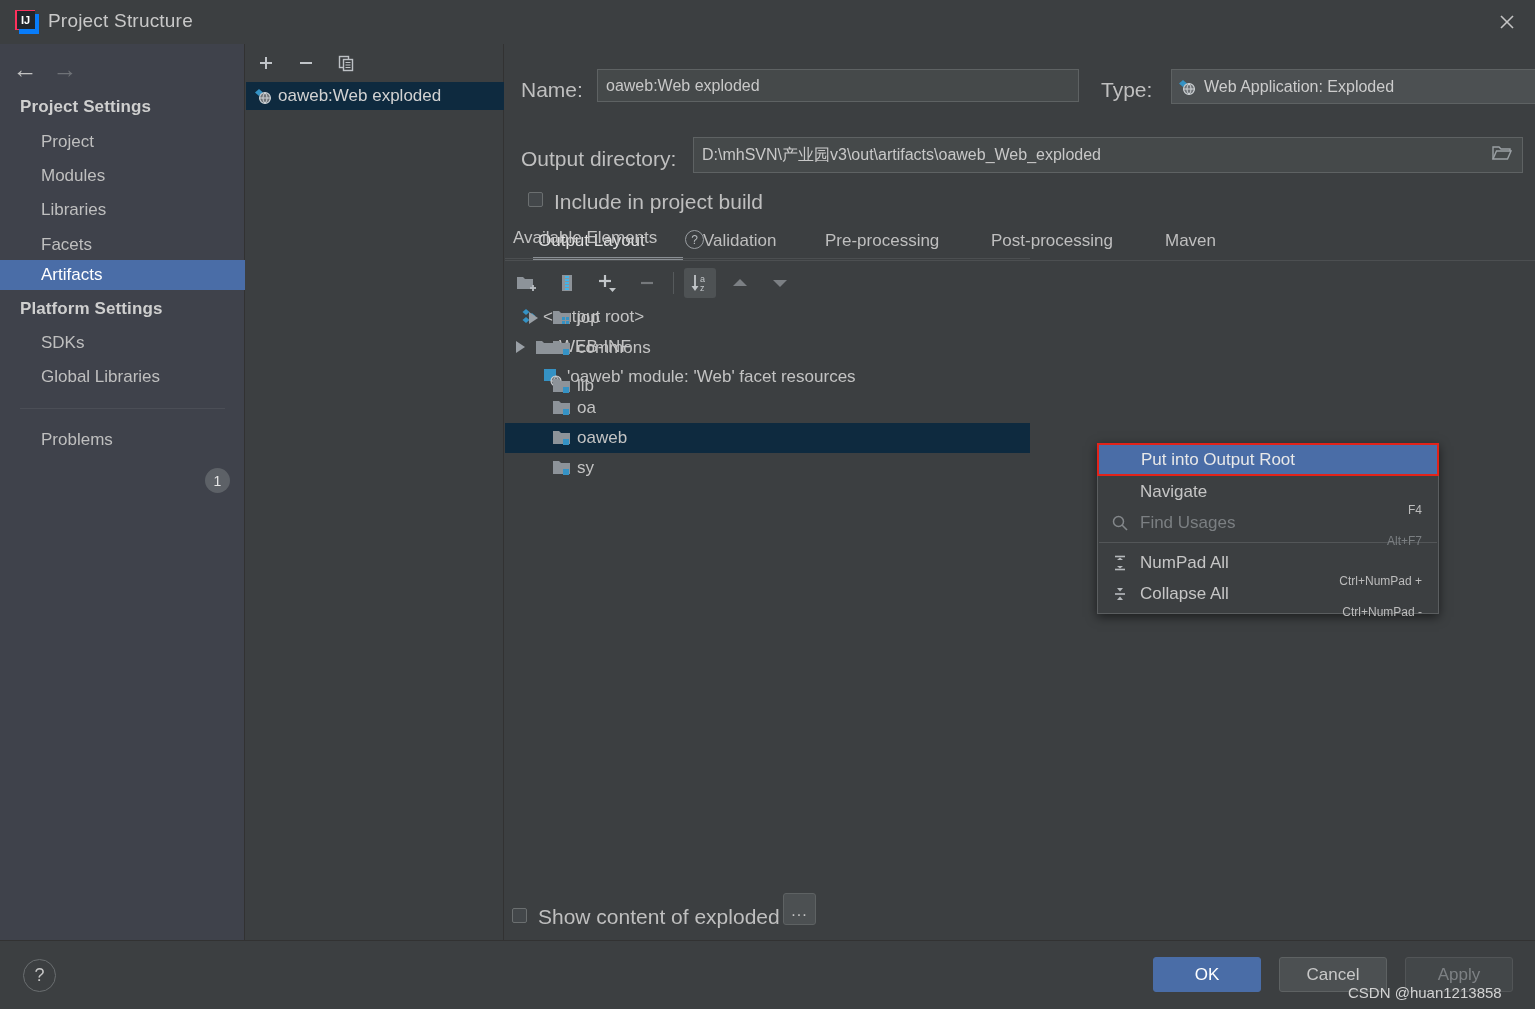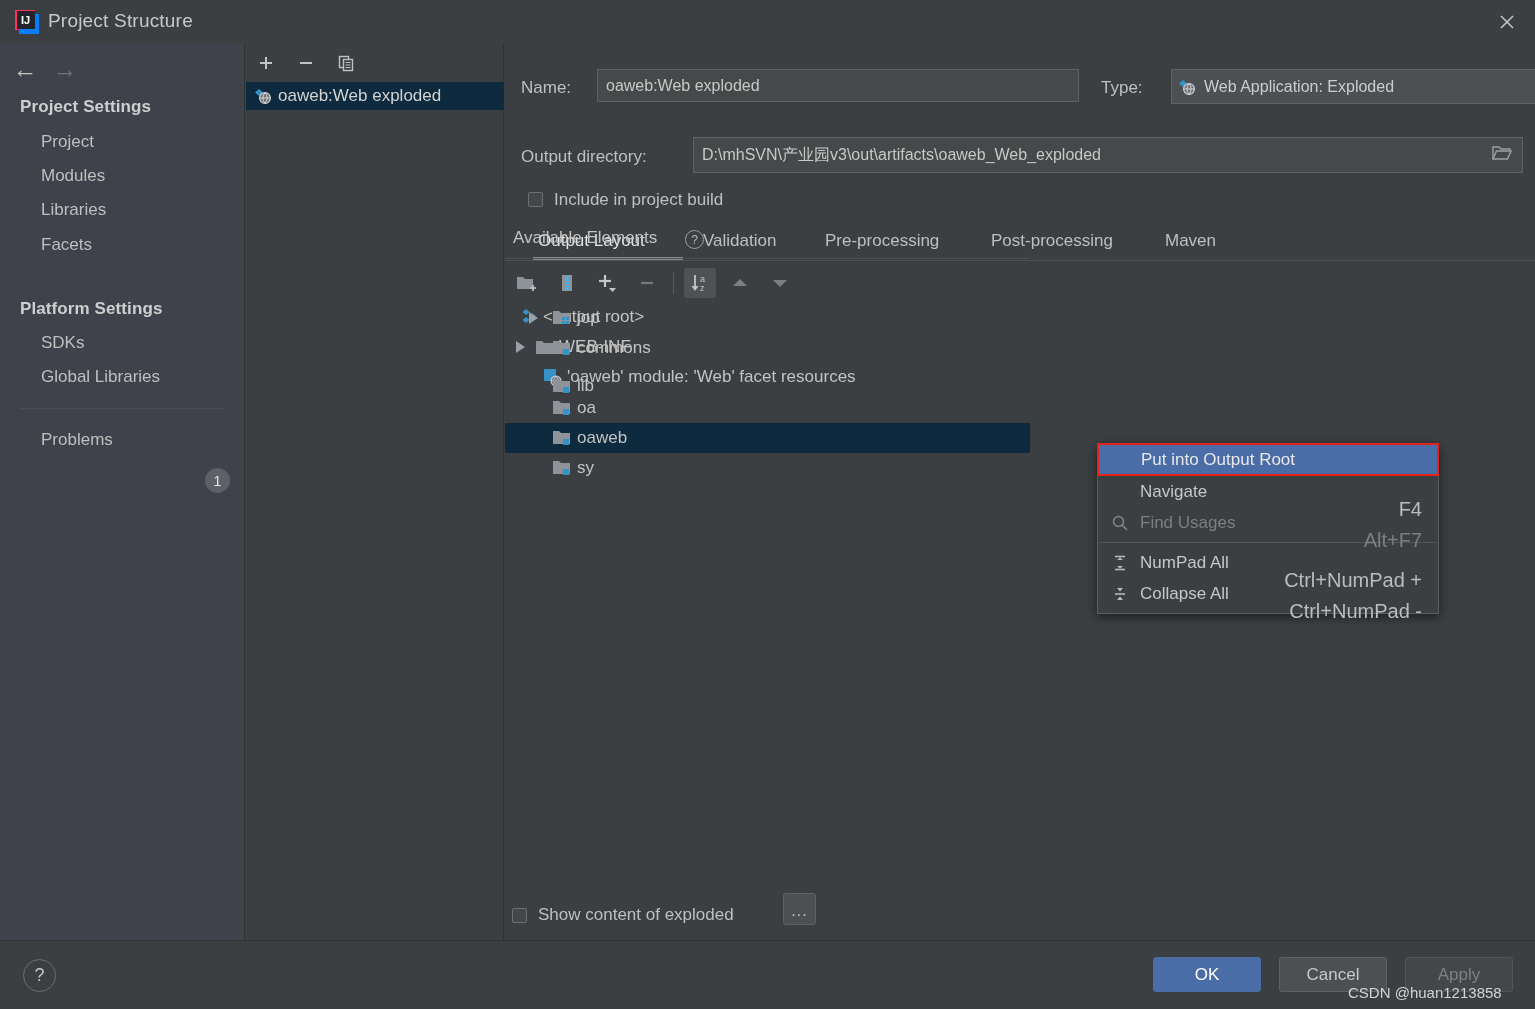--- a/index.html
+++ b/index.html
@@ -97,21 +97,21 @@
     position: absolute; left: 0; top: 38px; width: 258px; height: 28px;
     display: flex; align-items: center; padding-left: 8px;
     background: #0e2a3f; font-size: 17px; color: #d2d2d2;
   }
 
   
   .main {
     position: absolute; left: 505px; top: 44px; width: 1030px; height: 896px;
     background: #3c3f41;
   }
-  .lbl { position: absolute; font-size: 17px; color: #bfbfbf; }
+  .lbl { position: absolute; font-size: 21px; color: #bfbfbf; }
 
   .textfield {
     position: absolute;
     background: #45494a; border: 1px solid #5e6263;
     color: #c8c8c8; font-size: 16px;
     display: flex; align-items: center; padding: 0 8px;
     font-family: "Liberation Sans", sans-serif;
   }
   .combo {
     position: absolute;
@@ -201,21 +201,21 @@
   .ctx-item {
     position: relative; height: 31px; display: flex; align-items: center;
     font-size: 17px; color: #c6c6c6; padding-left: 42px;
   }
   .ctx-item.highlight {
     background: #4a6da7; color: #e8e8e8;
     border: 2px solid #e2231a; height: 33px; margin: -1px -1px 0 -1px;
   }
   .ctx-item.disabled { color: #7b7f82; }
   .ctx-shortcut {
-    position: absolute; right: 16px; font-size: 20px; color: #bcbcbc; margin-top: 36px;
+    position: absolute; right: 16px; font-size: 12px; color: #bcbcbc; margin-top: 36px;
   }
   .ctx-item.disabled .ctx-shortcut { color: #7b7f82; }
   .ctx-ico {
     position: absolute; left: 12px; top: 50%; transform: translateY(-50%);
     width: 20px; height: 20px; display: flex; align-items: center; justify-content: center;
   }
   .ctx-sep { height: 1px; background: #535658; margin: 4px 1px; }
 
   
   .bottom-check-row { position: absolute; left: 505px; top: 894px; width: 1030px; height: 46px; }
@@ -282,20 +282,23 @@
         <span>Project</span>
       </div>
     <div class="nav-item" style="top:117px;">
         <span>Modules</span>
       </div>
     <div class="nav-item" style="top:151px;">
         <span>Libraries</span>
       </div>
     <div class="nav-item" style="top:186px;">
         <span>Facets</span>
+      </div>
+    <div class="nav-item selected" style="top:216px;">
+        <span>Artifacts</span>
       </div>
 
     <div class="group-title" style="top:255px;">Platform Settings</div>
     <div class="nav-item" style="top:284px;">
         <span>SDKs</span>
       </div>
     <div class="nav-item" style="top:318px;">
         <span>Global Libraries</span>
       </div>
 

